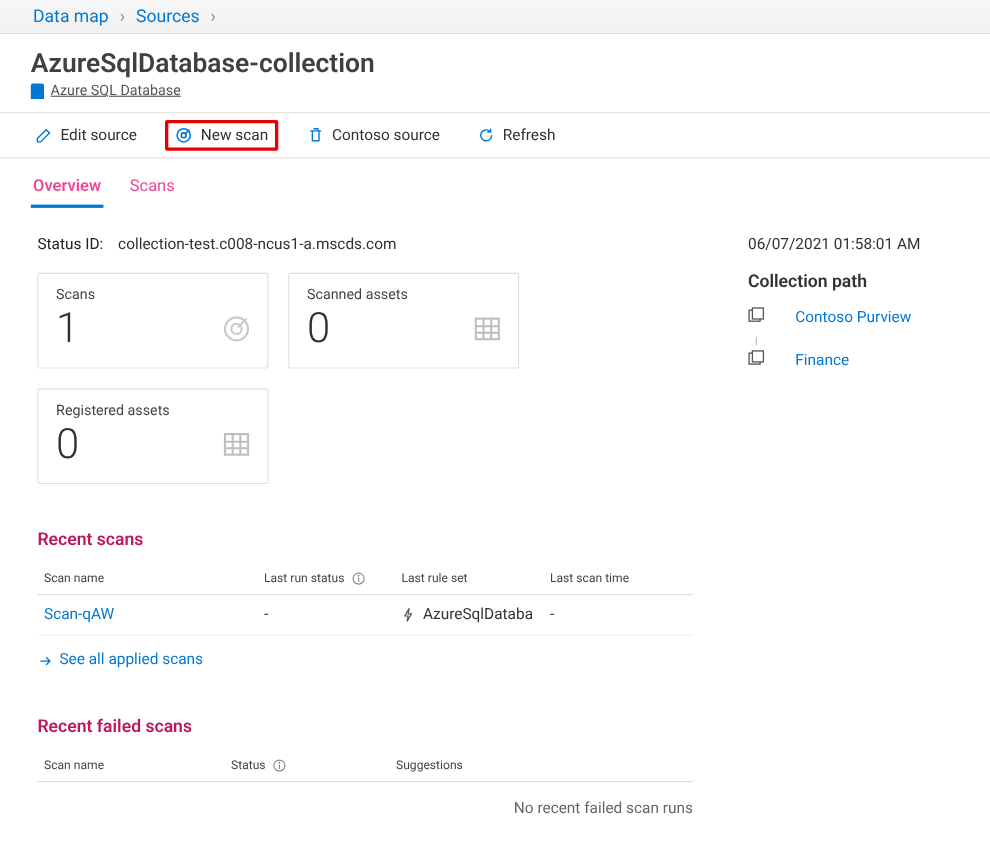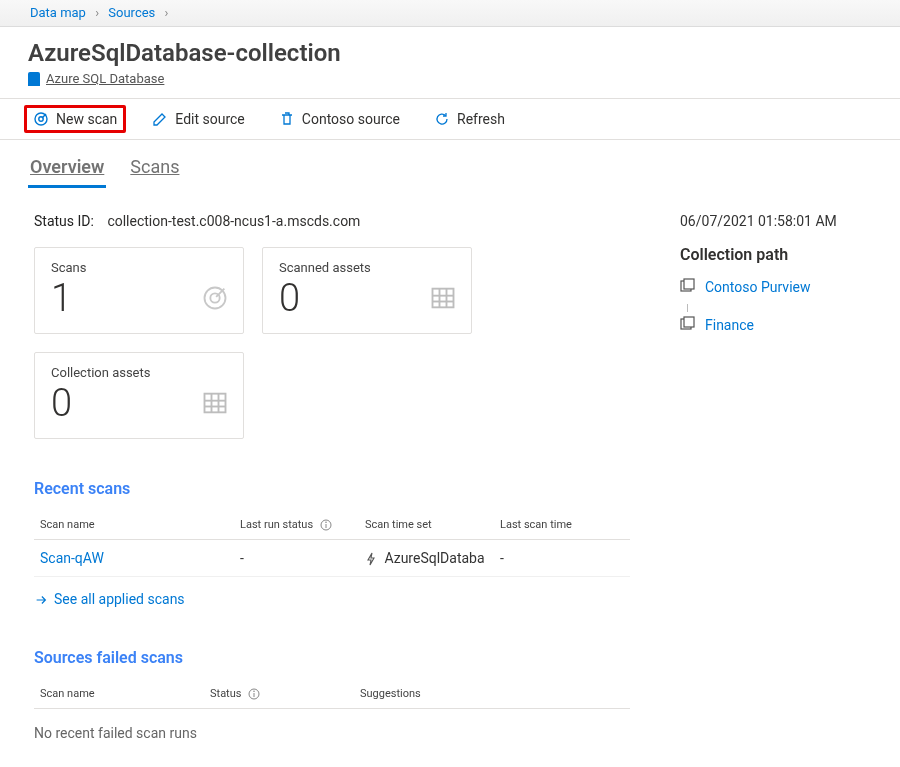--- a/index.html
+++ b/index.html
@@ -7,21 +7,21 @@
     font-family: "Segoe UI", -apple-system, BlinkMacSystemFont, Roboto, sans-serif;
     font-size: 14px;
     color: #323130;
     background: #ffffff;
     width: 900px;
   }
   .topbar {
     background: linear-gradient(#f8f8f8, #f0f0f0);
     border-bottom: 1px solid #dcdcdc;
     padding: 5px 19px 6px 30px;
-    font-size: 13px;
+    font-size: 16px;
   }
   .breadcrumb a { color: #0078d4; text-decoration: none; }
   .breadcrumb .sep { color: #888; margin: 0 6px; }
   .header {
     padding: 12px 28px 12px 28px;
     border-bottom: 1px solid #e1dfdd;
   }
   .header h1 {
     font-size: 24px;
     font-weight: 600;
@@ -59,24 +59,23 @@
   .tabs {
     display: flex;
     gap: 22px;
     padding: 0 28px;
     border-bottom: 1px solid #fff;
     margin-top: 10px;
   }
   .tab {
     padding: 6px 2px 8px 2px;
     cursor: pointer;
-    font-size: 18px;
-    color: #737373;
+    font-size: 15px;
+    color: #ec4899;
     border-bottom: 3px solid transparent;
-    text-decoration: underline;
   }
   .tab.active { font-weight: 600; border-bottom-color: #0078d4; }
   .content {
     display: flex;
     padding: 24px 30px 30px 34px;
     gap: 50px;
   }
   .main { flex: 1; max-width: 610px; }
   .side { width: 190px; }
   .source-id { margin-bottom: 18px; font-size: 14px; }
@@ -86,21 +85,21 @@
     border: 1px solid #e1dfdd;
     border-radius: 2px;
     width: 210px;
     padding: 12px 16px 16px 16px;
     position: relative;
   }
   .card .label { font-size: 13px; color: #444; margin-bottom: 4px; }
   .card .value { font-size: 38px; font-weight: 300; color: #323130; line-height: 1; }
   .card .icon { position: absolute; right: 14px; top: 36px; color: #bbb; }
   .card .icon svg { width: 28px; height: 28px; }
-  h3.section { font-size: 16px; font-weight: 600; margin-bottom: 12px; color: #3b82f6;}
+  h3.section { font-size: 16px; font-weight: 600; margin-bottom: 12px; color: #be185d;}
   table { width: 100%; border-collapse: collapse; font-size: 14px; }
   thead th {
     text-align: left;
     font-weight: 400;
     color: #444;
     padding: 8px 6px;
     border-bottom: 1px solid #e1dfdd;
     font-size: 11px;
   }
   tbody td {
@@ -113,25 +112,25 @@
   .see-all {
     display: inline-flex;
     align-items: flex-end;
     gap: 6px;
     color: #0078d4;
     margin-top: 14px;
     cursor: pointer;
     font-size: 14px;
   }
   .see-all svg { width: 14px; height: 14px; }
-  .empty { text-align: left; color: #666; padding: 16px 0; font-size: 14px; }
+  .empty { text-align: right; color: #666; padding: 16px 0; font-size: 14px; }
   .side h4 { font-size: 16px; font-weight: 600; margin-bottom: 6px; }
   .side .val { font-size: 14px; color: #333; margin-bottom: 16px; }
   .path-item {
-    display: flex; align-items: center; gap: 10px;
+    display: flex; align-items: center; gap: 28px;
     color: #0078d4; font-size: 14px; margin-bottom: 8px; cursor: pointer;
   }
   .path-icon { color: #555; }
   .path-conn { margin-left: 7px; height: 8px; border-left: 1px solid #bbb; margin-bottom: 4px;}
   .info-icon { display:inline-flex; vertical-align: middle; margin-left:4px;}
   .lightning { display:inline-flex; vertical-align:middle; margin-right:4px; color:#555;}
   .section-block { margin-bottom: 38px; }
 </style>
 </head>
 <body>
@@ -147,33 +146,33 @@
 
 <div class="header">
   <h1>AzureSqlDatabase-collection</h1>
   <div class="subtype">
     <span class="sql-icon"></span>
     <span>Azure SQL Database</span>
   </div>
 </div>
 
 <div class="toolbar">
+  <div class="toolbar-btn">
+    <svg viewBox="0 0 16 16">
+        <path d="M2 11 L10 3 L13 6 L5 14 L2 14 Z" fill="none" stroke="#0078d4" stroke-width="1.3"></path>
+      </svg>
+    <span>Edit source</span>
+  </div>
   <div class="toolbar-btn highlighted">
     <svg viewBox="0 0 16 16">
         <circle cx="8" cy="8" r="6" fill="none" stroke="#0078d4" stroke-width="1.4"></circle>
         <circle cx="8" cy="8" r="2.2" fill="none" stroke="#0078d4" stroke-width="1.4"></circle>
         <line x1="13" y1="3" x2="9" y2="7" stroke="#0078d4" stroke-width="1.4"></line>
       </svg>
     <span>New scan</span>
-  </div>
-  <div class="toolbar-btn">
-    <svg viewBox="0 0 16 16">
-        <path d="M2 11 L10 3 L13 6 L5 14 L2 14 Z" fill="none" stroke="#0078d4" stroke-width="1.3"></path>
-      </svg>
-    <span>Edit source</span>
   </div>
   <div class="toolbar-btn">
     <svg viewBox="0 0 16 16">
         <path d="M3 4 H13 M5 4 V13 H11 V4 M6 2 H10 V4" fill="none" stroke="#0078d4" stroke-width="1.3"></path>
       </svg>
     <span>Contoso source</span>
   </div>
   <div class="toolbar-btn">
     <svg viewBox="0 0 16 16">
         <path d="M13 8 A5 5 0 1 1 11.5 4.5" fill="none" stroke="#0078d4" stroke-width="1.3"></path>
@@ -214,21 +213,21 @@
           <svg viewBox="0 0 24 24">
               <rect x="3" y="4" width="18" height="16" fill="none" stroke="#bdbdbd" stroke-width="1.6"></rect>
               <line x1="3" y1="10" x2="21" y2="10" stroke="#bdbdbd" stroke-width="1.6"></line>
               <line x1="3" y1="15" x2="21" y2="15" stroke="#bdbdbd" stroke-width="1.6"></line>
               <line x1="9" y1="4" x2="9" y2="20" stroke="#bdbdbd" stroke-width="1.6"></line>
               <line x1="15" y1="4" x2="15" y2="20" stroke="#bdbdbd" stroke-width="1.6"></line>
             </svg>
         </div>
       </div>
       <div class="card">
-        <div class="label">Collection assets</div>
+        <div class="label">Registered assets</div>
         <div class="value">0</div>
         <div class="icon">
           <svg viewBox="0 0 24 24">
               <rect x="3" y="4" width="18" height="16" fill="none" stroke="#bdbdbd" stroke-width="1.6"></rect>
               <line x1="3" y1="10" x2="21" y2="10" stroke="#bdbdbd" stroke-width="1.6"></line>
               <line x1="3" y1="15" x2="21" y2="15" stroke="#bdbdbd" stroke-width="1.6"></line>
               <line x1="9" y1="4" x2="9" y2="20" stroke="#bdbdbd" stroke-width="1.6"></line>
               <line x1="15" y1="4" x2="15" y2="20" stroke="#bdbdbd" stroke-width="1.6"></line>
             </svg>
         </div>
@@ -244,21 +243,21 @@
             <th style="width:125px">
               <span>Last run status</span>
               <span class="info-icon">
                   <svg width="12" height="12" viewBox="0 0 12 12">
                     <circle cx="6" cy="6" r="5" fill="none" stroke="#888" stroke-width="1"></circle>
                     <line x1="6" y1="5" x2="6" y2="9" stroke="#888" stroke-width="1"></line>
                     <circle cx="6" cy="3.3" r="0.8" fill="#888"></circle>
                   </svg>
                 </span>
             </th>
-            <th style="width:135px">Scan time set</th>
+            <th style="width:135px">Last rule set</th>
             <th>Last scan time</th>
           </tr>
         </thead>
         <tbody>
           <tr>
             <td class="link">Scan-qAW</td>
             <td>-</td>
             <td>
               <span class="lightning">
                   <svg width="12" height="14" viewBox="0 0 12 14">
@@ -273,21 +272,21 @@
       </table>
       <div class="see-all">
         <svg viewBox="0 0 16 16">
             <path d="M3 8 H12 M9 4 L13 8 L9 12" fill="none" stroke="#0078d4" stroke-width="1.4"></path>
           </svg>
         <span>See all applied scans</span>
       </div>
     </div>
 
     <div class="section-block">
-      <h3 class="section">Sources failed scans</h3>
+      <h3 class="section">Recent failed scans</h3>
       <table>
         <thead>
           <tr>
             <th style="width:170px">Scan name</th>
             <th style="width:150px">
               <span>Status</span>
               <span class="info-icon">
                   <svg width="12" height="12" viewBox="0 0 12 12">
                     <circle cx="6" cy="6" r="5" fill="none" stroke="#888" stroke-width="1"></circle>
                     <line x1="6" y1="5" x2="6" y2="9" stroke="#888" stroke-width="1"></line>

